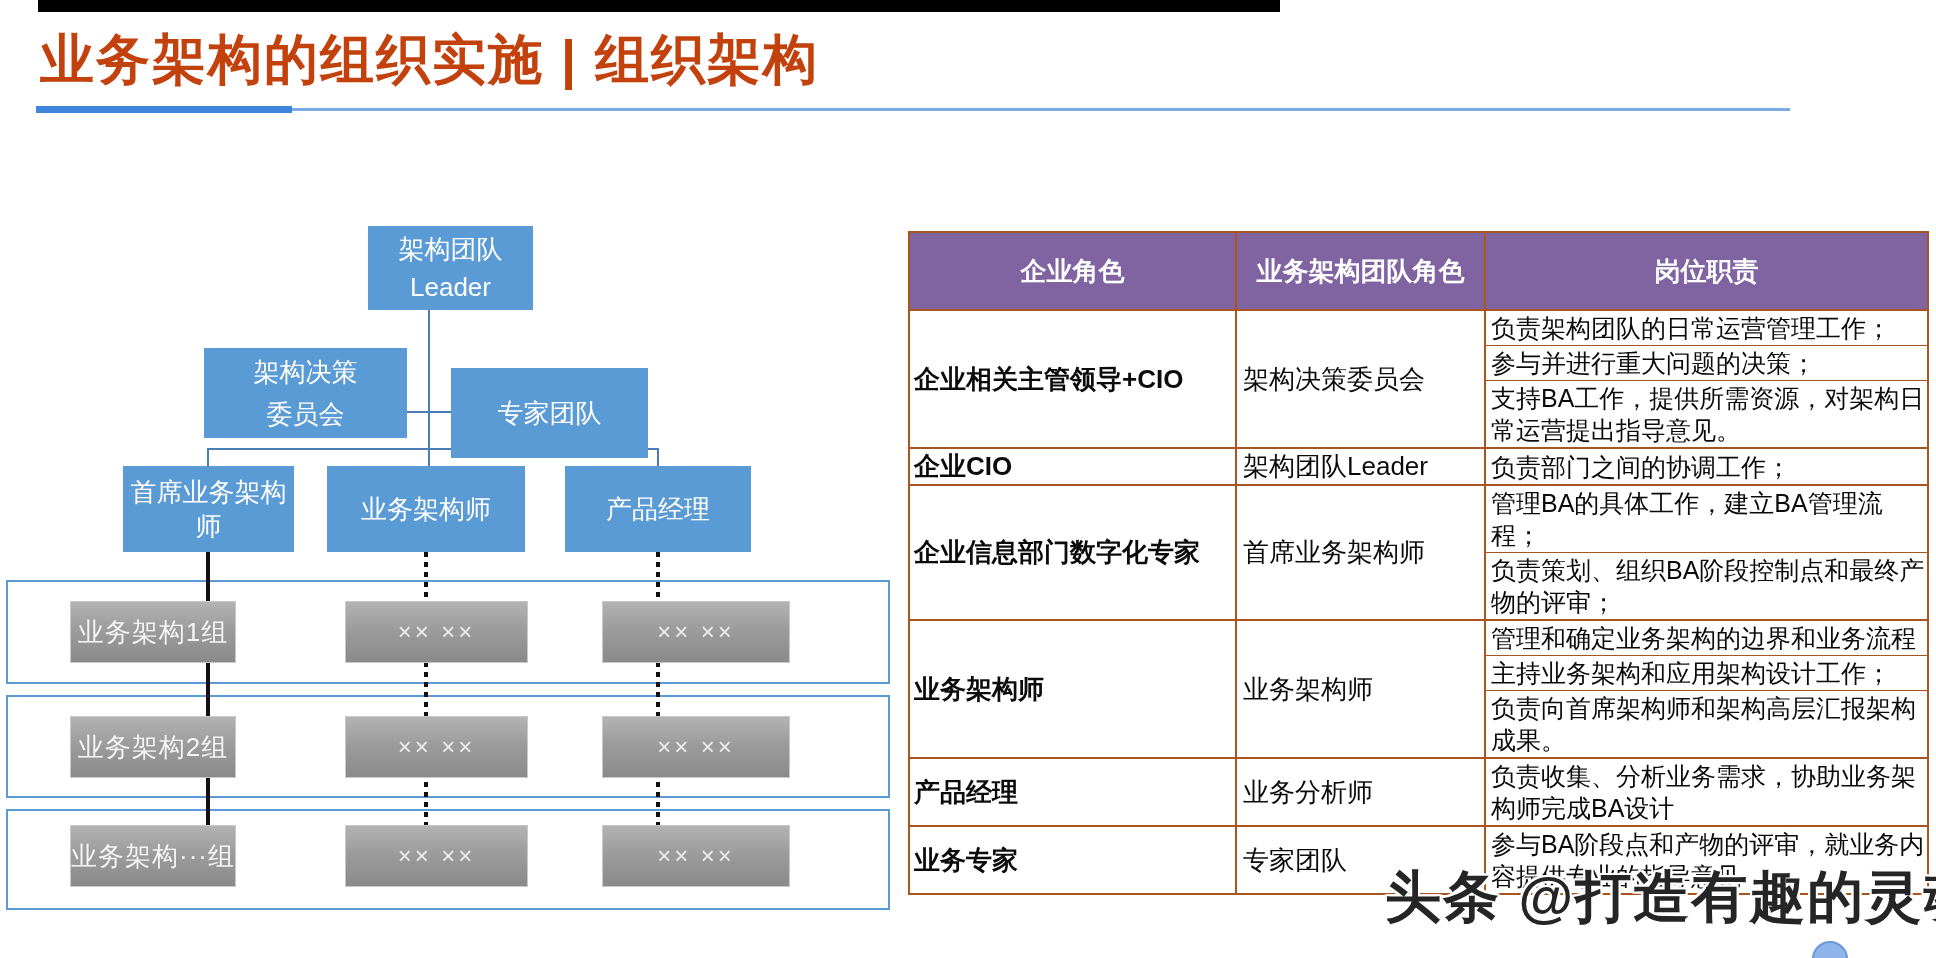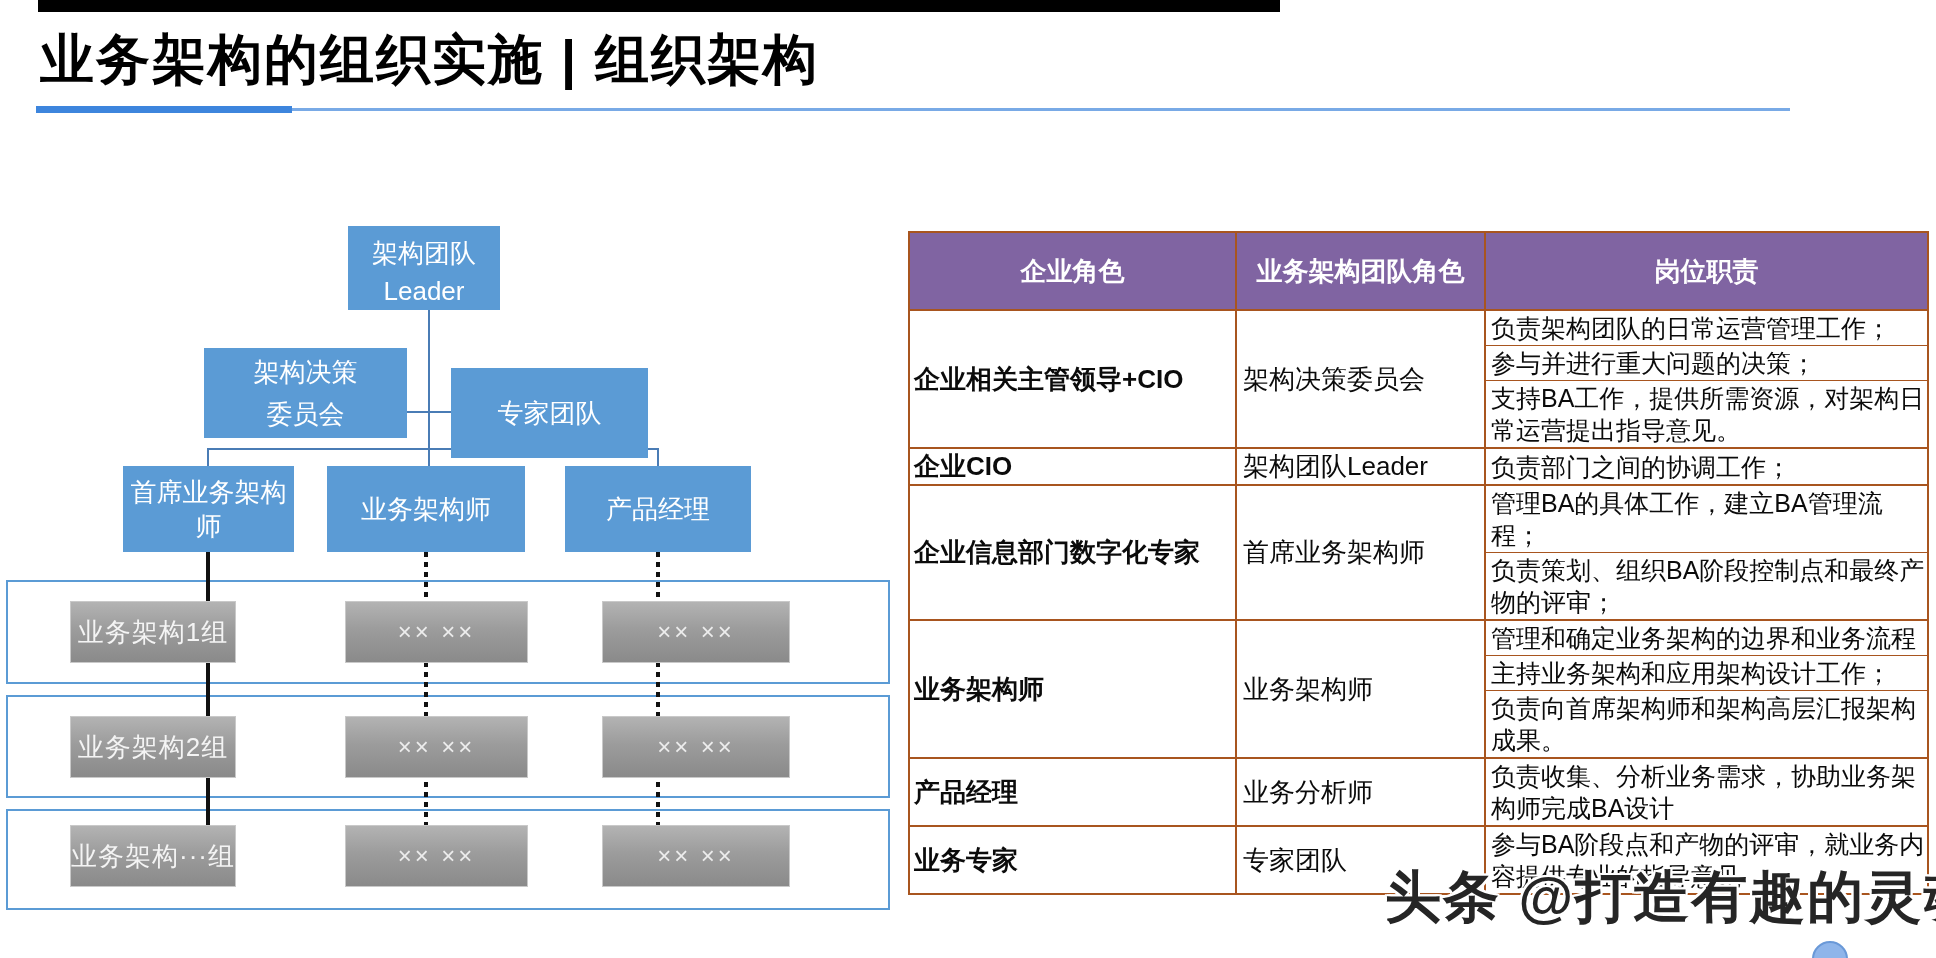--- a/index.html
+++ b/index.html
@@ -7,32 +7,32 @@
   #page {
     position:relative; width:1936px; height:958px;
     background:#ffffff; overflow:hidden;
     font-family:"Liberation Sans","DejaVu Sans",sans-serif;
   }
 
   
   #top-bar { position:absolute; left:38px; top:0; width:1242px; height:12px; background:#000; }
   #page-title {
     position:absolute; left:40px; top:24px;
-    font-size:54px; font-weight:bold; color:#000000; letter-spacing:2px; white-space:nowrap;
+    font-size:54px; font-weight:bold; color:#c2410c; letter-spacing:2px; white-space:nowrap;
   }
   #underline-dark  { position:absolute; left:36px;  top:106px; width:256px;  height:7px; background:#3d85dd; }
   #underline-light { position:absolute; left:292px; top:108px; width:1498px; height:3px; background:#79aae6; }
 
   
   .bbox {
     position:absolute; background:#5B9BD5; color:#fff; z-index:3;
     display:flex; flex-direction:column; align-items:center; justify-content:center;
     text-align:center; font-size:26px; line-height:38px; padding:0 2px;
   }
-  #node-leader          { left:348px; top:226px; width:152px; height:84px;justify-content:flex-end; }
+  #node-leader          { left:368px; top:226px; width:165px; height:84px; }
   #node-committee       { left:204px; top:348px; width:203px; height:90px; line-height:42px; }
   #node-expert-team     { left:451px; top:368px; width:197px; height:90px; }
   #node-chief-architect { left:123px; top:466px; width:171px; height:86px; line-height:34px; }
   #node-biz-architect   { left:327px; top:466px; width:198px; height:86px; }
   #node-product-manager { left:565px; top:466px; width:186px; height:86px; }
 
   .conn { position:absolute; background:#4a7cb5; z-index:1; }
   #conn-trunk      { left:428px; top:310px; width:2px;  height:156px; }
   #conn-l2-h       { left:407px; top:411px; width:44px; height:2px; }
   #conn-l3-h       { left:207px; top:448px; width:452px; height:2px; }

